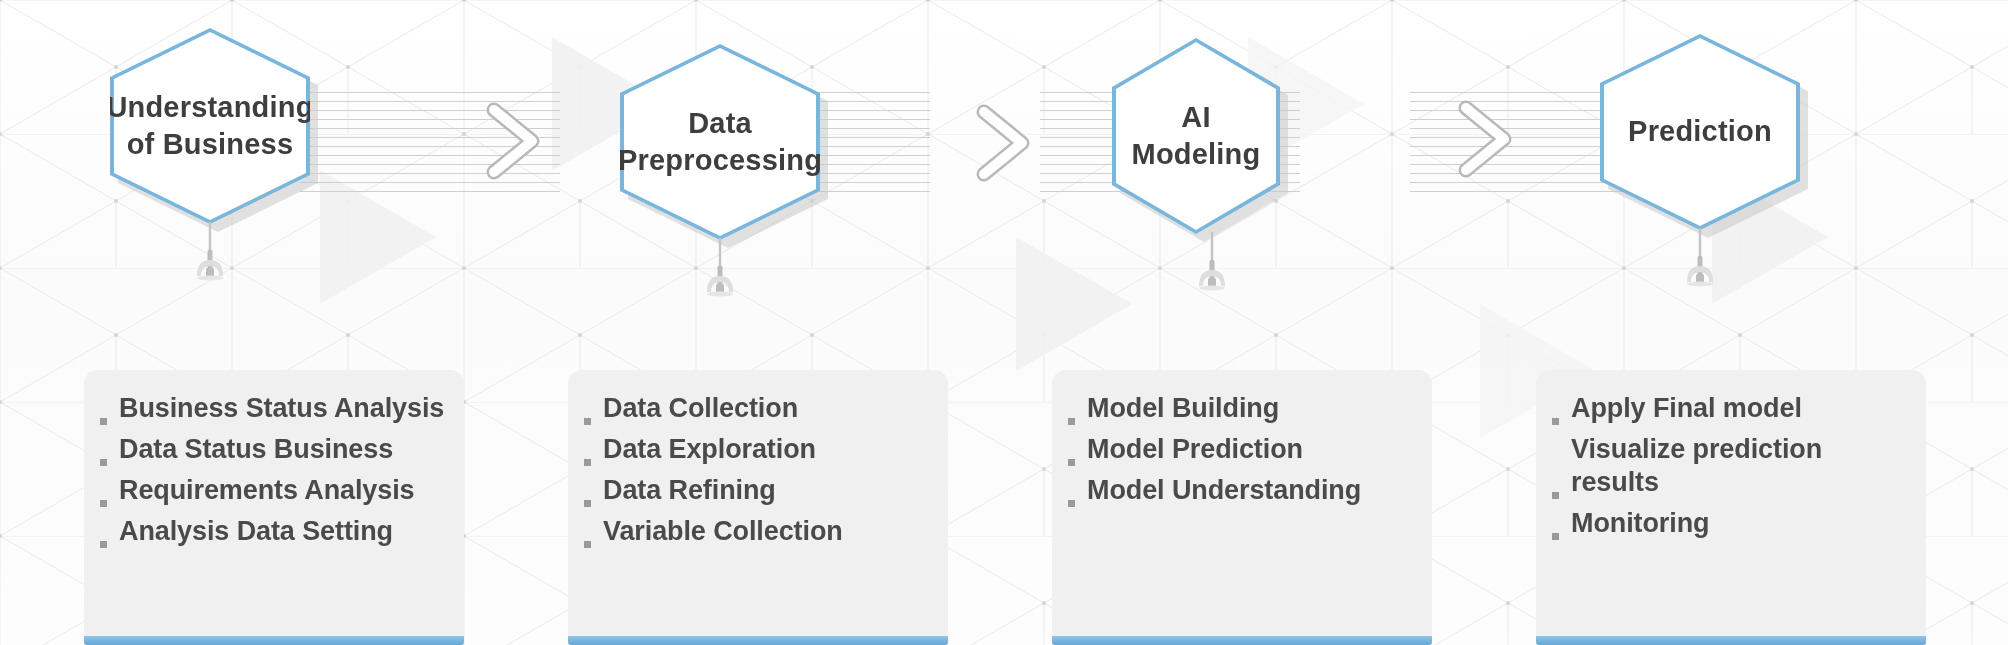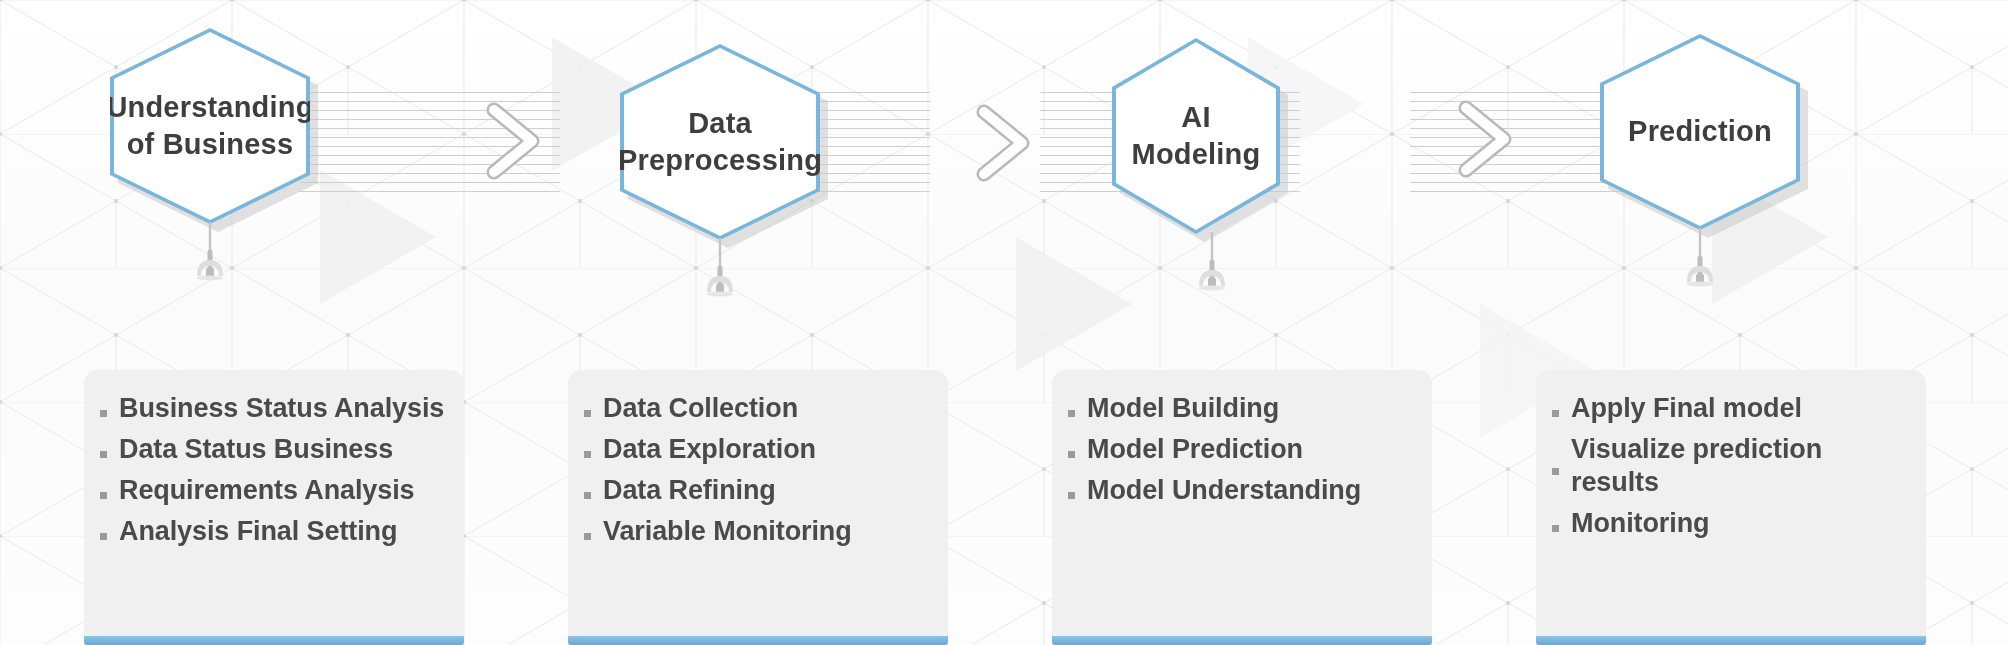--- a/index.html
+++ b/index.html
@@ -90,21 +90,21 @@
   }
   .card-bar{
     position:absolute;
     left:0;right:0;bottom:0;
     height:9px;
     background:linear-gradient(to bottom,#8fc4e6 0%,#77b4dd 55%,#6aa9d6 100%);
   }
   .bullets{list-style:none;margin:0;padding:0;}
   .bullets li{
     display:flex;
-    align-items:center;
+    align-items:flex-end;
     margin-bottom:8px;
     font-weight:bold;
     font-size:27px;
     line-height:1.22;
     color:#4a4a4a;
     letter-spacing:-.1px;
   }
   .bullets li .sq{
     flex:0 0 auto;
     width:7px;height:7px;
@@ -256,21 +256,21 @@
       <li>
           <span class="sq"></span>
           <span>Data Status Business</span>
         </li>
       <li>
           <span class="sq"></span>
           <span>Requirements Analysis</span>
         </li>
       <li>
           <span class="sq"></span>
-          <span>Analysis Final Setting</span>
+          <span>Analysis Data Setting</span>
         </li>
     </ul>
     <div class="card-bar"></div>
   </div>
 
   <div class="card" style="left:568px;top:370px;width:380px;height:275px;">
     <ul class="bullets">
       <li>
           <span class="sq"></span>
           <span>Data Collection</span>
@@ -278,21 +278,21 @@
       <li>
           <span class="sq"></span>
           <span>Data Exploration</span>
         </li>
       <li>
           <span class="sq"></span>
           <span>Data Refining</span>
         </li>
       <li>
           <span class="sq"></span>
-          <span>Variable Monitoring</span>
+          <span>Variable Collection</span>
         </li>
     </ul>
     <div class="card-bar"></div>
   </div>
 
   <div class="card" style="left:1052px;top:370px;width:380px;height:275px;">
     <ul class="bullets">
       <li>
           <span class="sq"></span>
           <span>Model Building</span>

